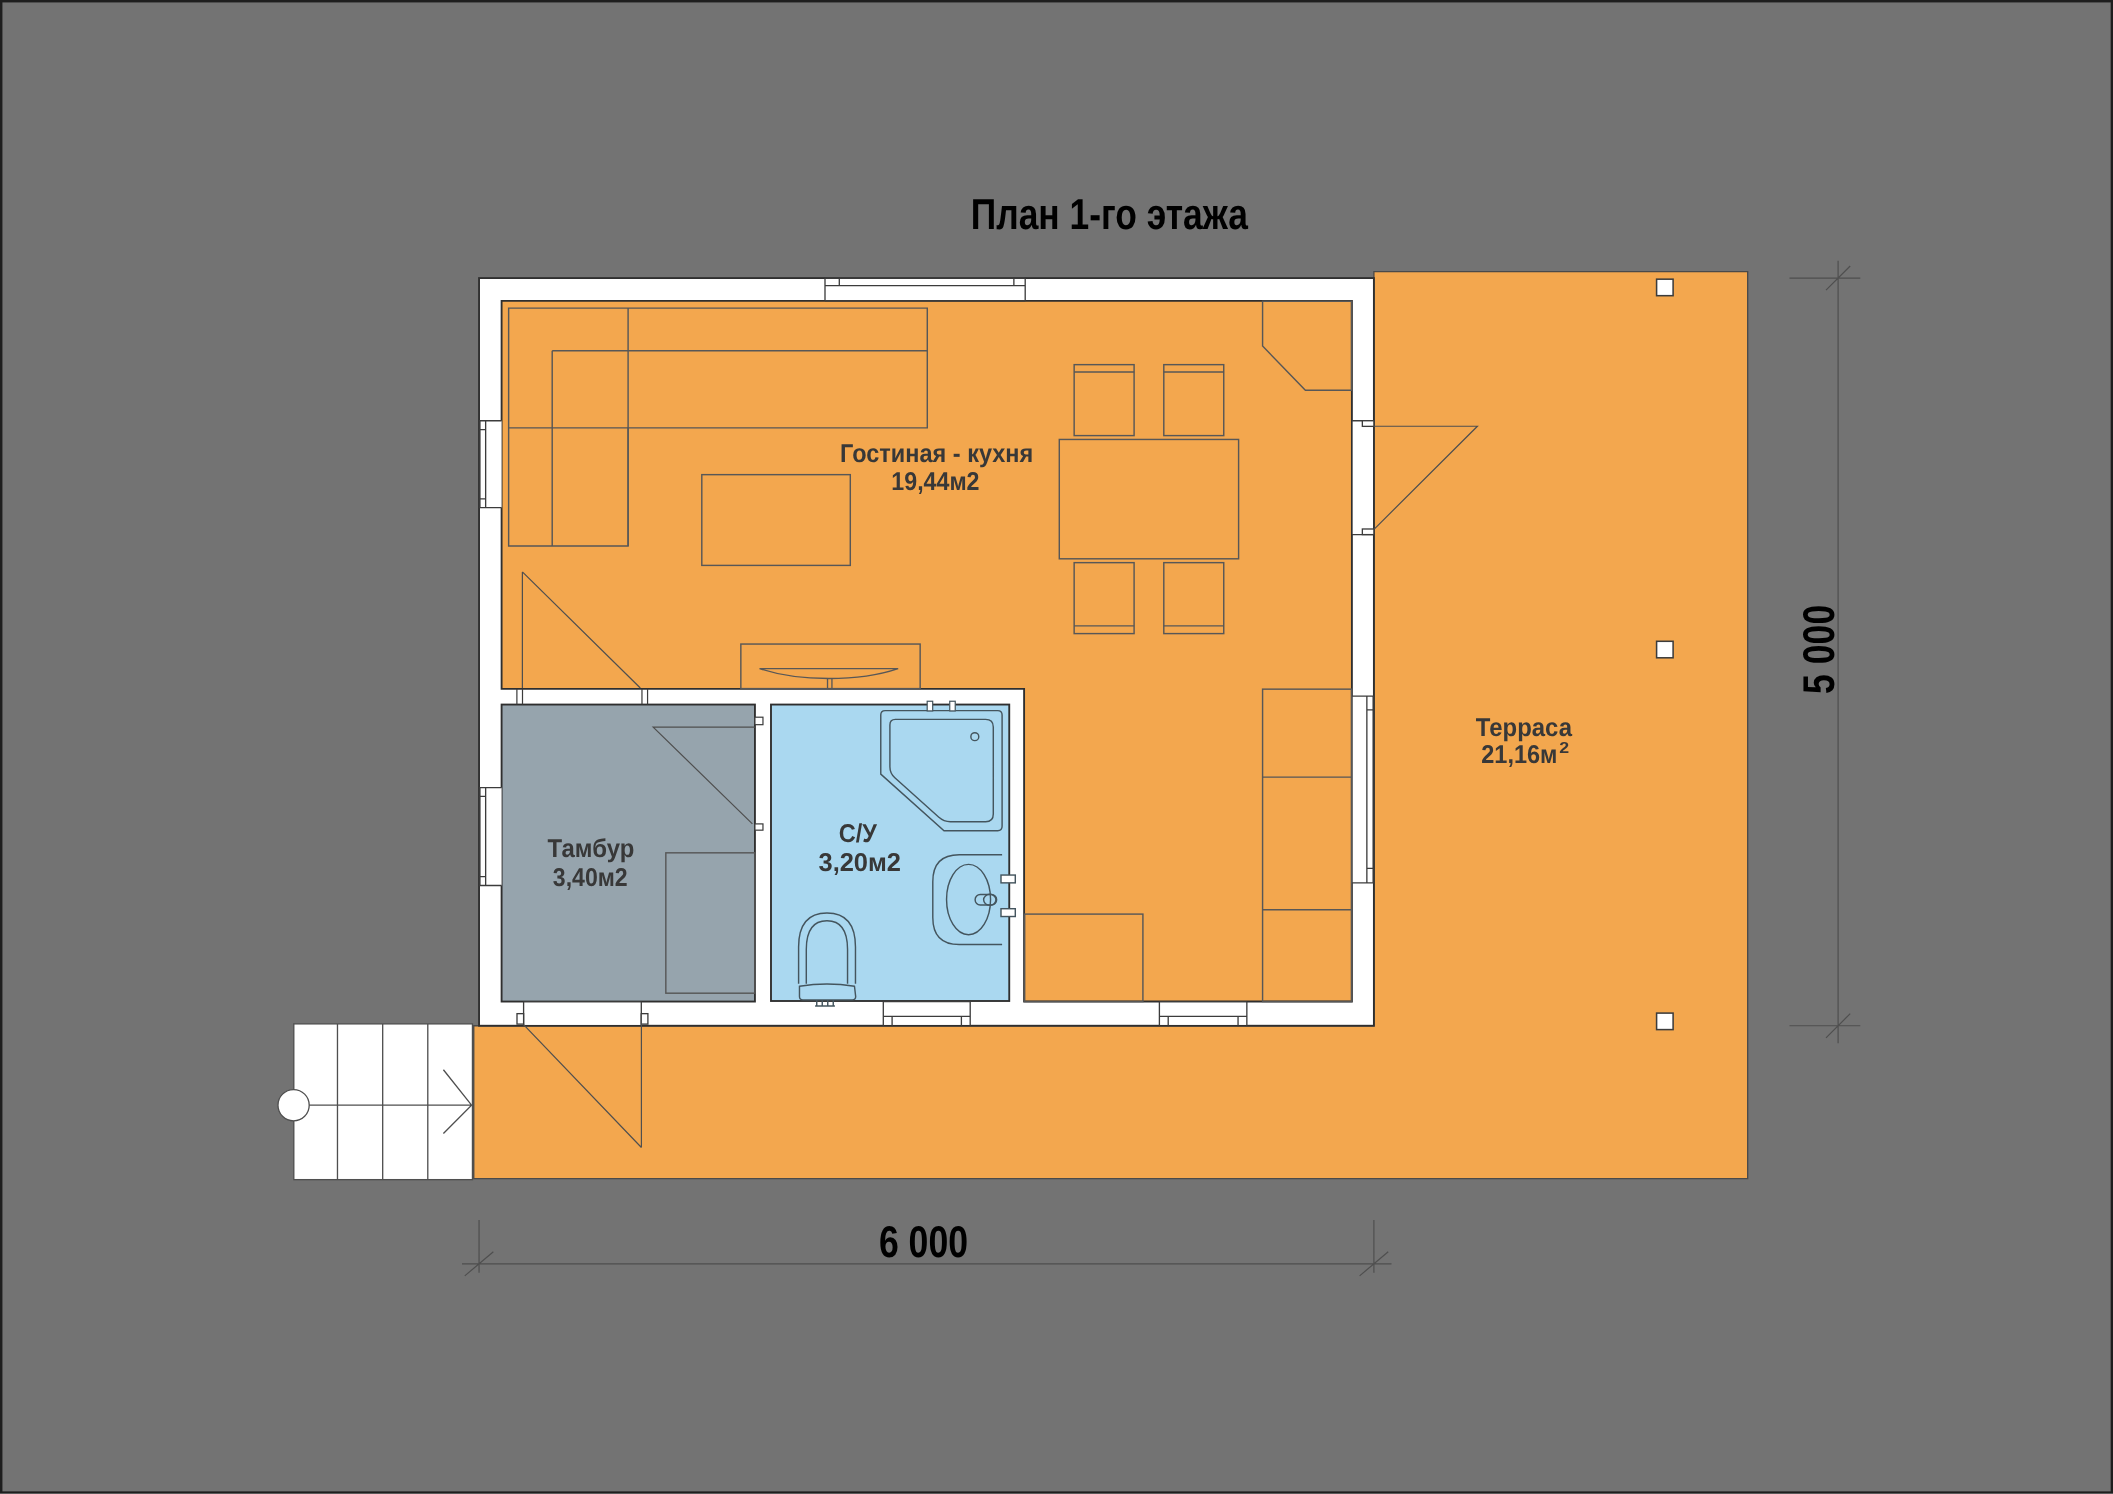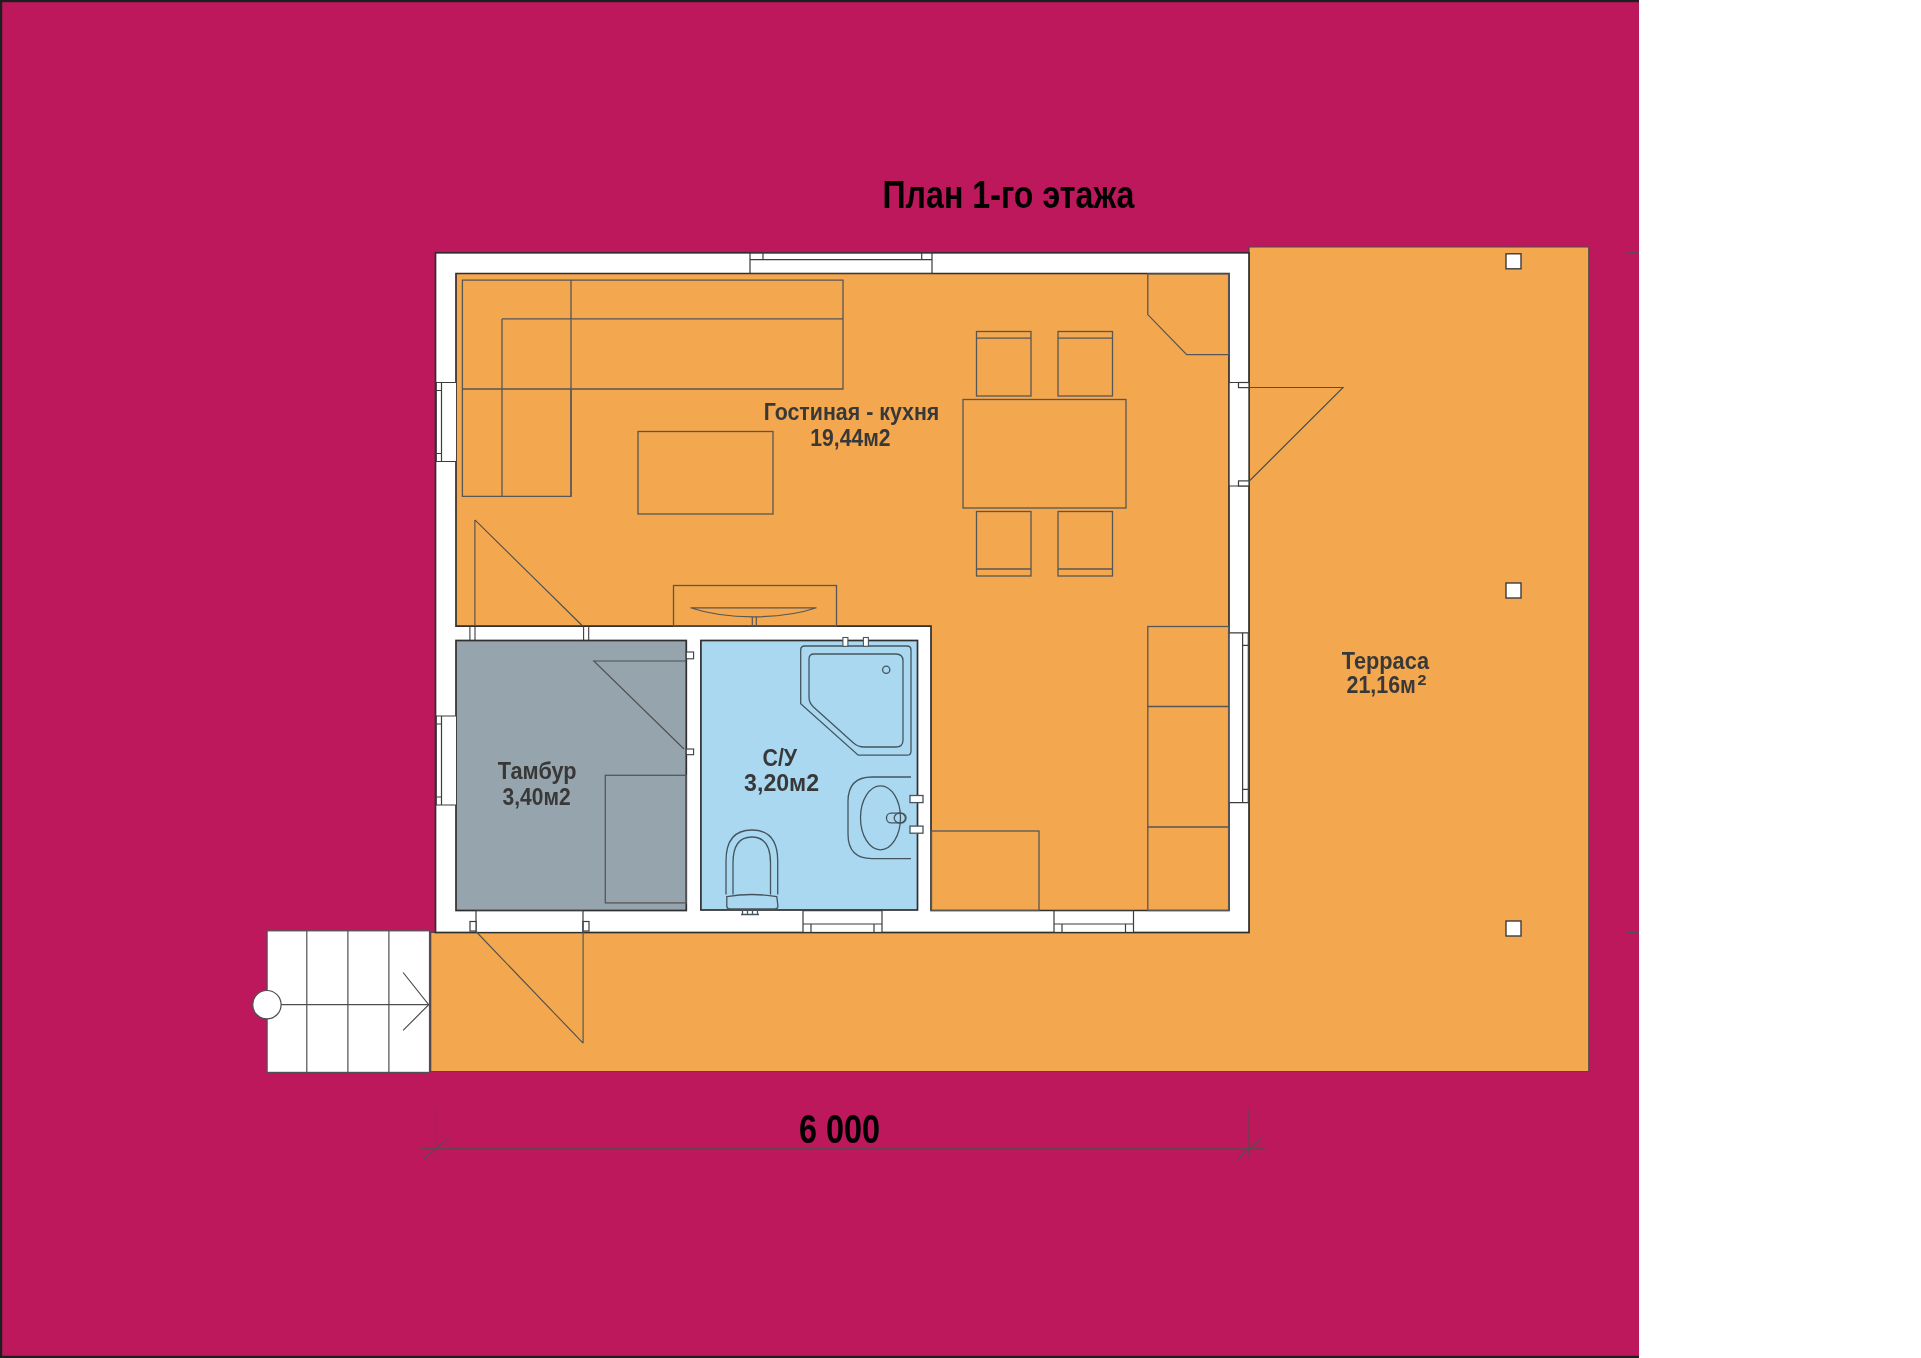--- a/index.html
+++ b/index.html
@@ -1,16 +1,16 @@
 <!DOCTYPE html>
 <html><head>
 <meta charset="utf-8">
 <style>
   html,body{margin:0;padding:0;background:#fff;}
-  #page{position:relative;width:1639px;height:1358px;background:#be185d;overflow:hidden;}
+  #page{position:relative;width:1921px;height:1358px;background:#737373;overflow:hidden;}
   svg{position:absolute;left:0;top:0;}
   text{font-family:"Liberation Sans", sans-serif;}
 </style>
 </head>
 <body>
 <div id="page">
 <svg width="1921" height="1358" viewBox="0 0 1921 1358" fill="none">
 
 <rect x="1" y="1" width="1919" height="1356" fill="none" stroke="#1e1e1e" stroke-width="2.4"></rect>
 

